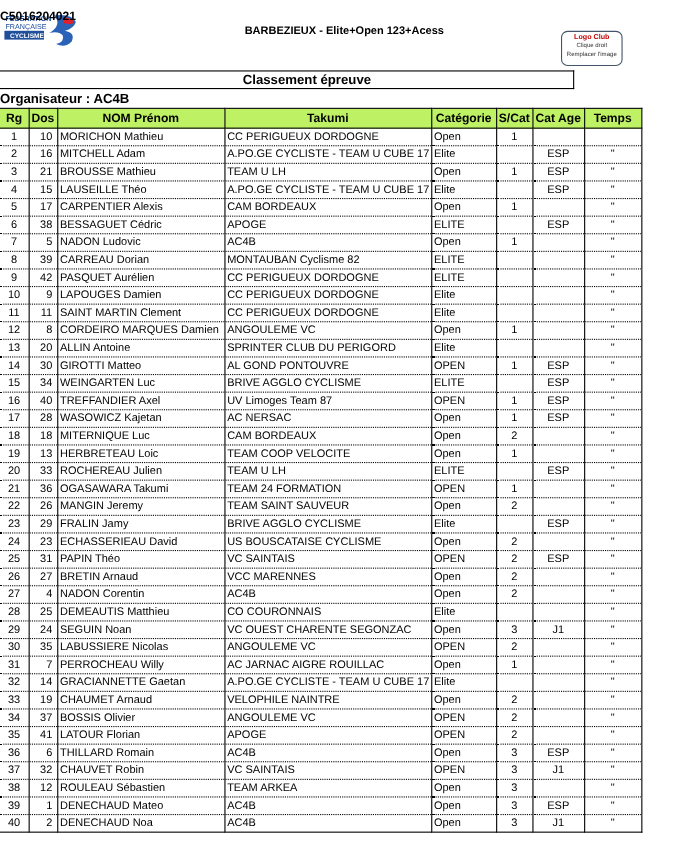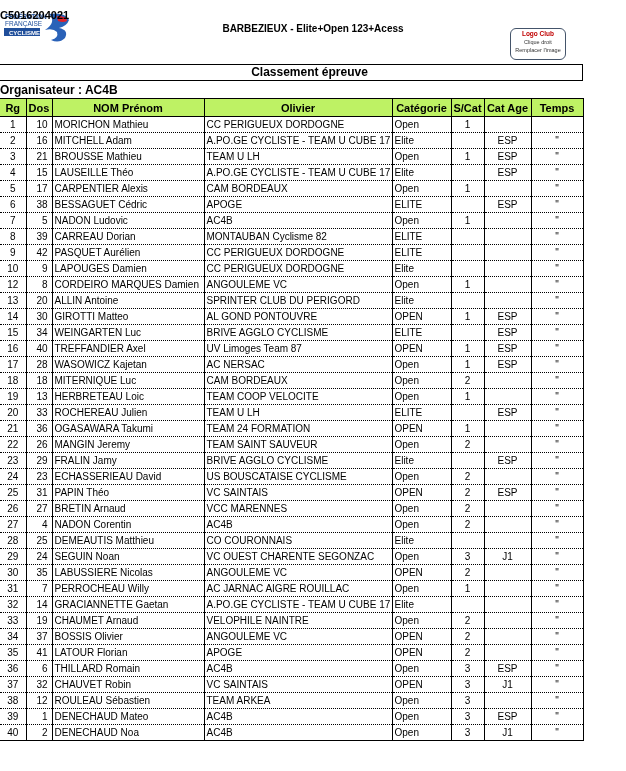--- a/index.html
+++ b/index.html
@@ -2,21 +2,21 @@
 <html><head>
 <meta charset="utf-8">
 <style>
   html, body { margin:0; padding:0; background:#ffffff; }
   body { width:626px; height:771px; position:relative; overflow:hidden; font-family:"Liberation Sans", sans-serif; color:#000; }
   .logo-ffc { position:absolute; left:3px; top:8px; width:80px; height:40px; }
   .hdr-code { position:absolute; left:0; width:626px; top:9px; text-align:left; font-weight:bold; font-size:11px; }
   .hdr-race { position:absolute; left:0; width:626px; top:23px; text-align:center; font-weight:bold; font-size:10px; }
   .logo-club { position:absolute; left:510px; top:28px; width:56px; height:32px; border:1.5px solid #44546a; border-radius:6px; text-align:center; font-size:5.5px; line-height:8px; color:#333; box-sizing:border-box; padding-top:1px; }
   .logo-club .t1 { color:#c00000; font-weight:bold; font-size:6.5px; }
-  .title-box { position:absolute; left:0; top:64px; width:583px; height:17px; border:1.5px solid #000; border-left:none; box-sizing:border-box; text-align:center; font-weight:bold; font-size:12px; line-height:15px;padding-left:37px; }
+  .title-box { position:absolute; left:0; top:64px; width:522px; height:17px; border:1.5px solid #000; border-left:none; box-sizing:border-box; text-align:center; font-weight:bold; font-size:12px; line-height:15px;padding-left:37px; }
   .org { position:absolute; left:0; top:83px; font-weight:bold; font-size:12px; }
   table { position:absolute; left:0; top:98px; border-collapse:collapse; table-layout:fixed; width:583px; font-size:10px; }
   th { background:#bef264; font-weight:bold; font-size:11px; height:17px; border:1.5px solid #000; padding:0; text-align:center; }
   th:first-child { border-left:none; }
   td { height:15px; padding:0 2px; border-left:1.5px solid #000; border-right:1.5px solid #000; border-bottom:1px dotted #000; white-space:nowrap; overflow:hidden; line-height:15px; }
   td:first-child { border-left:none; }
   tr:last-child td { border-bottom:1.5px solid #000; }
   .c { text-align:center; }
   .r { text-align:right; padding-right:4px; }
   .eq { font-size:10px; }
@@ -56,21 +56,21 @@
     <col style="width:59px">
       <col style="width:33px">
       <col style="width:47px">
       <col style="width:52px">
   </colgroup>
   <thead>
     <tr>
       <th>Rg</th>
       <th>Dos</th>
       <th>NOM Prénom</th>
-      <th>Olivier</th>
+      <th>Takumi</th>
       <th>Catégorie</th>
       <th>S/Cat</th>
       <th>Cat Age</th>
       <th>Temps</th>
     </tr>
   </thead>
   <tbody id="tbody">
       <tr>
         <td class="c">1</td>
         <td class="r">10</td>
@@ -165,20 +165,30 @@
         <td class="c">10</td>
         <td class="r">9</td>
         <td>LAPOUGES Damien</td>
         <td class="eq">CC PERIGUEUX DORDOGNE</td>
         <td>Elite</td>
         <td class="c"></td>
         <td class="c"></td>
         <td class="c">"</td>
       </tr>
       <tr>
+        <td class="c">11</td>
+        <td class="r">11</td>
+        <td>SAINT MARTIN Clement</td>
+        <td class="eq">CC PERIGUEUX DORDOGNE</td>
+        <td>Elite</td>
+        <td class="c"></td>
+        <td class="c"></td>
+        <td class="c">"</td>
+      </tr>
+      <tr>
         <td class="c">12</td>
         <td class="r">8</td>
         <td>CORDEIRO MARQUES Damien</td>
         <td class="eq">ANGOULEME VC</td>
         <td>Open</td>
         <td class="c">1</td>
         <td class="c"></td>
         <td class="c">"</td>
       </tr>
       <tr>

